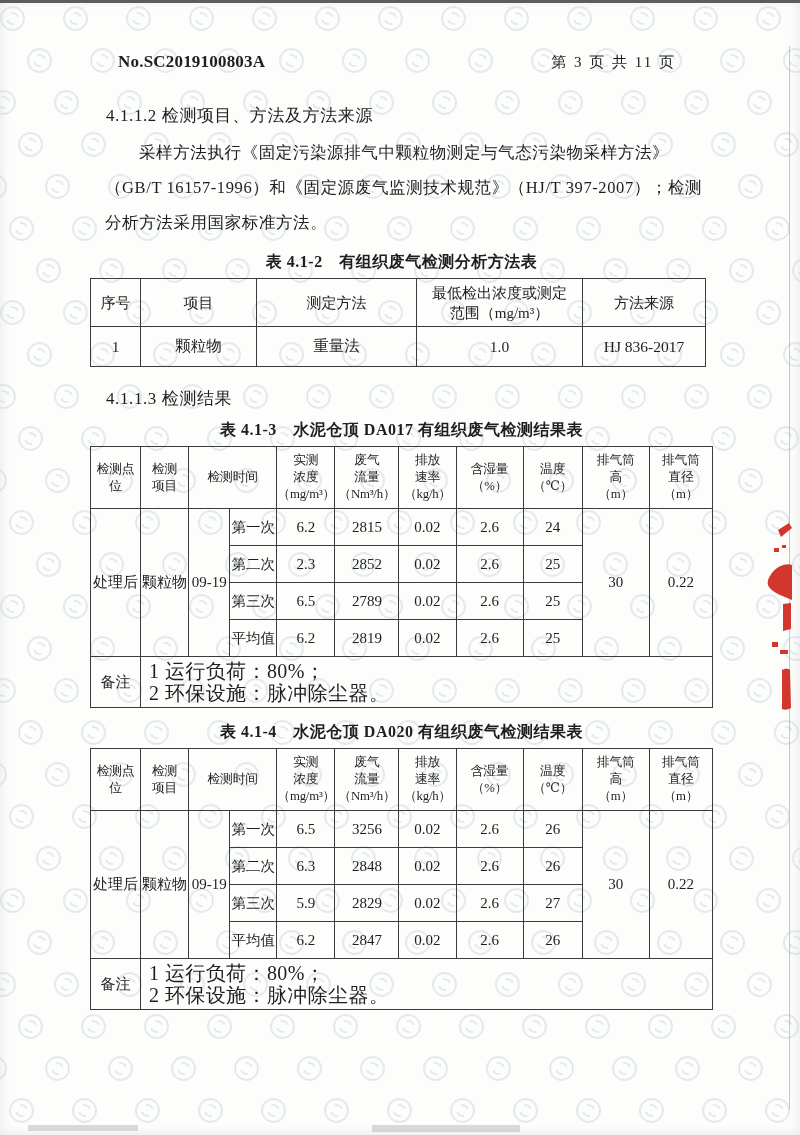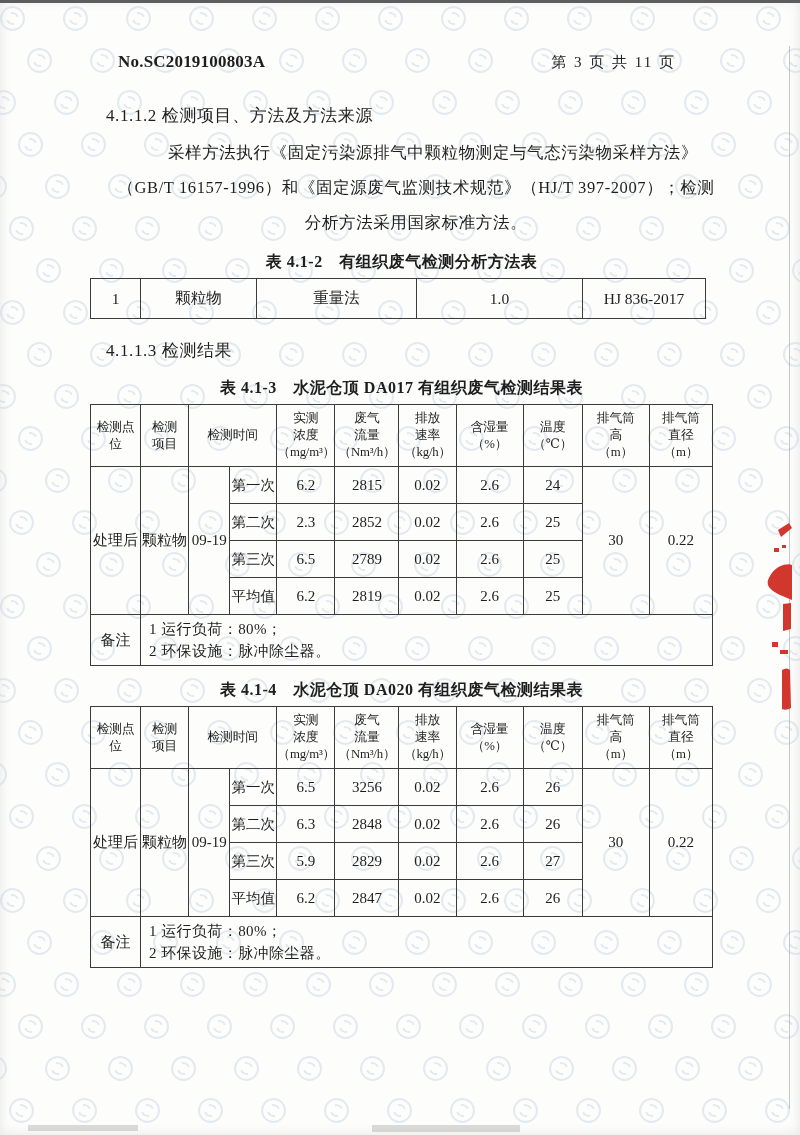--- a/index.html
+++ b/index.html
@@ -39,43 +39,43 @@
   
   .content { position:relative; z-index:1; padding:52px 0 0 90px; width:713px; }
 
   .doc-header { display:flex; justify-content:space-between; margin:0 37px 0 28px; align-items:baseline; }
   .report-no { font-weight:bold; font-size:17px; letter-spacing:.2px; }
   .page-info { font-size:15px; letter-spacing:2px; }
 
   .sec-heading { margin:32px 0 0 16px; font-size:17px; letter-spacing:.6px; }
   .para {
     margin:8px 0 0 15px; width:622px; font-size:16.5px;
-    line-height:35px; letter-spacing:.6px; white-space:pre-line; text-indent:34px;text-align:center;
+    line-height:35px; letter-spacing:.6px; white-space:pre-line; text-indent:34px;
   }
 
   .tbl-title { width:623px; text-align:center; font-weight:bold; font-size:16px; letter-spacing:.5px; }
   .tt1 { margin-top:12px; margin-bottom:5px; }
-  .tt2 { margin-top:16px; margin-bottom:5px;font-family:Liberation Serif, serif; }
+  .tt2 { margin-top:10px; margin-bottom:5px;font-family:Liberation Serif, serif; }
   .tt3 { margin-top:14px; margin-bottom:5px; }
   .sec2 { margin-top:20px; }
 
   table.t { border-collapse:collapse; table-layout:fixed; text-align:center; }
   table.t th, table.t td { border:1.6px solid #3b3b3b; font-weight:normal; vertical-align:middle; }
 
   table.method { width:615px; }
   table.method th { height:48px; font-size:15px; line-height:20px; white-space:pre-line; }
   table.method td { height:40px; font-size:15.5px; }
 
   table.result { width:623px; }
   table.result th { font-size:12.8px; line-height:17px; white-space:pre; padding:5px 0; letter-spacing:-.2px; }
   table.result td { height:37px; font-size:15px; }
   table.result td.seq { font-size:14.5px; }
   table.result td.remark-label { font-size:15px;margin-left:30px; }
   table.result td.remark-text {
-    text-align:left; padding:3px 8px; line-height:22px; font-size:15px;
+    text-align:left; padding:3px 8px; line-height:22px; font-size:20px;
     white-space:pre-line; height:auto; letter-spacing:.4px;
   }
 </style>
 </head>
 <body>
 
 <div class="page">
   <div class="wm-layer">
       <span class="wm" style="left: 0px; top: 6px; --wmc: #bccede;"></span>
       <span class="wm" style="left: 63px; top: 6px; --wmc: #bccede;"></span>
@@ -461,20 +461,28 @@
     <div class="tbl-title tt1">表 4.1-2　有组织废气检测分析方法表</div>
     <table class="t method">
       <colgroup>
         <col style="width:50px">
           <col style="width:116px">
           <col style="width:160px">
           <col style="width:166px">
           <col style="width:123px">
       </colgroup>
       <tbody>
+          <tr>
+        <th>序号</th>
+        <th>项目</th>
+        <th>测定方法</th>
+        <th>最低检出浓度或测定
+范围（mg/m³）</th>
+        <th>方法来源</th>
+      </tr>
       <tr>
         <td>1</td>
         <td>颗粒物</td>
         <td>重量法</td>
         <td>1.0</td>
         <td>HJ 836-2017</td>
       </tr>
     </tbody>
       </table>
 

